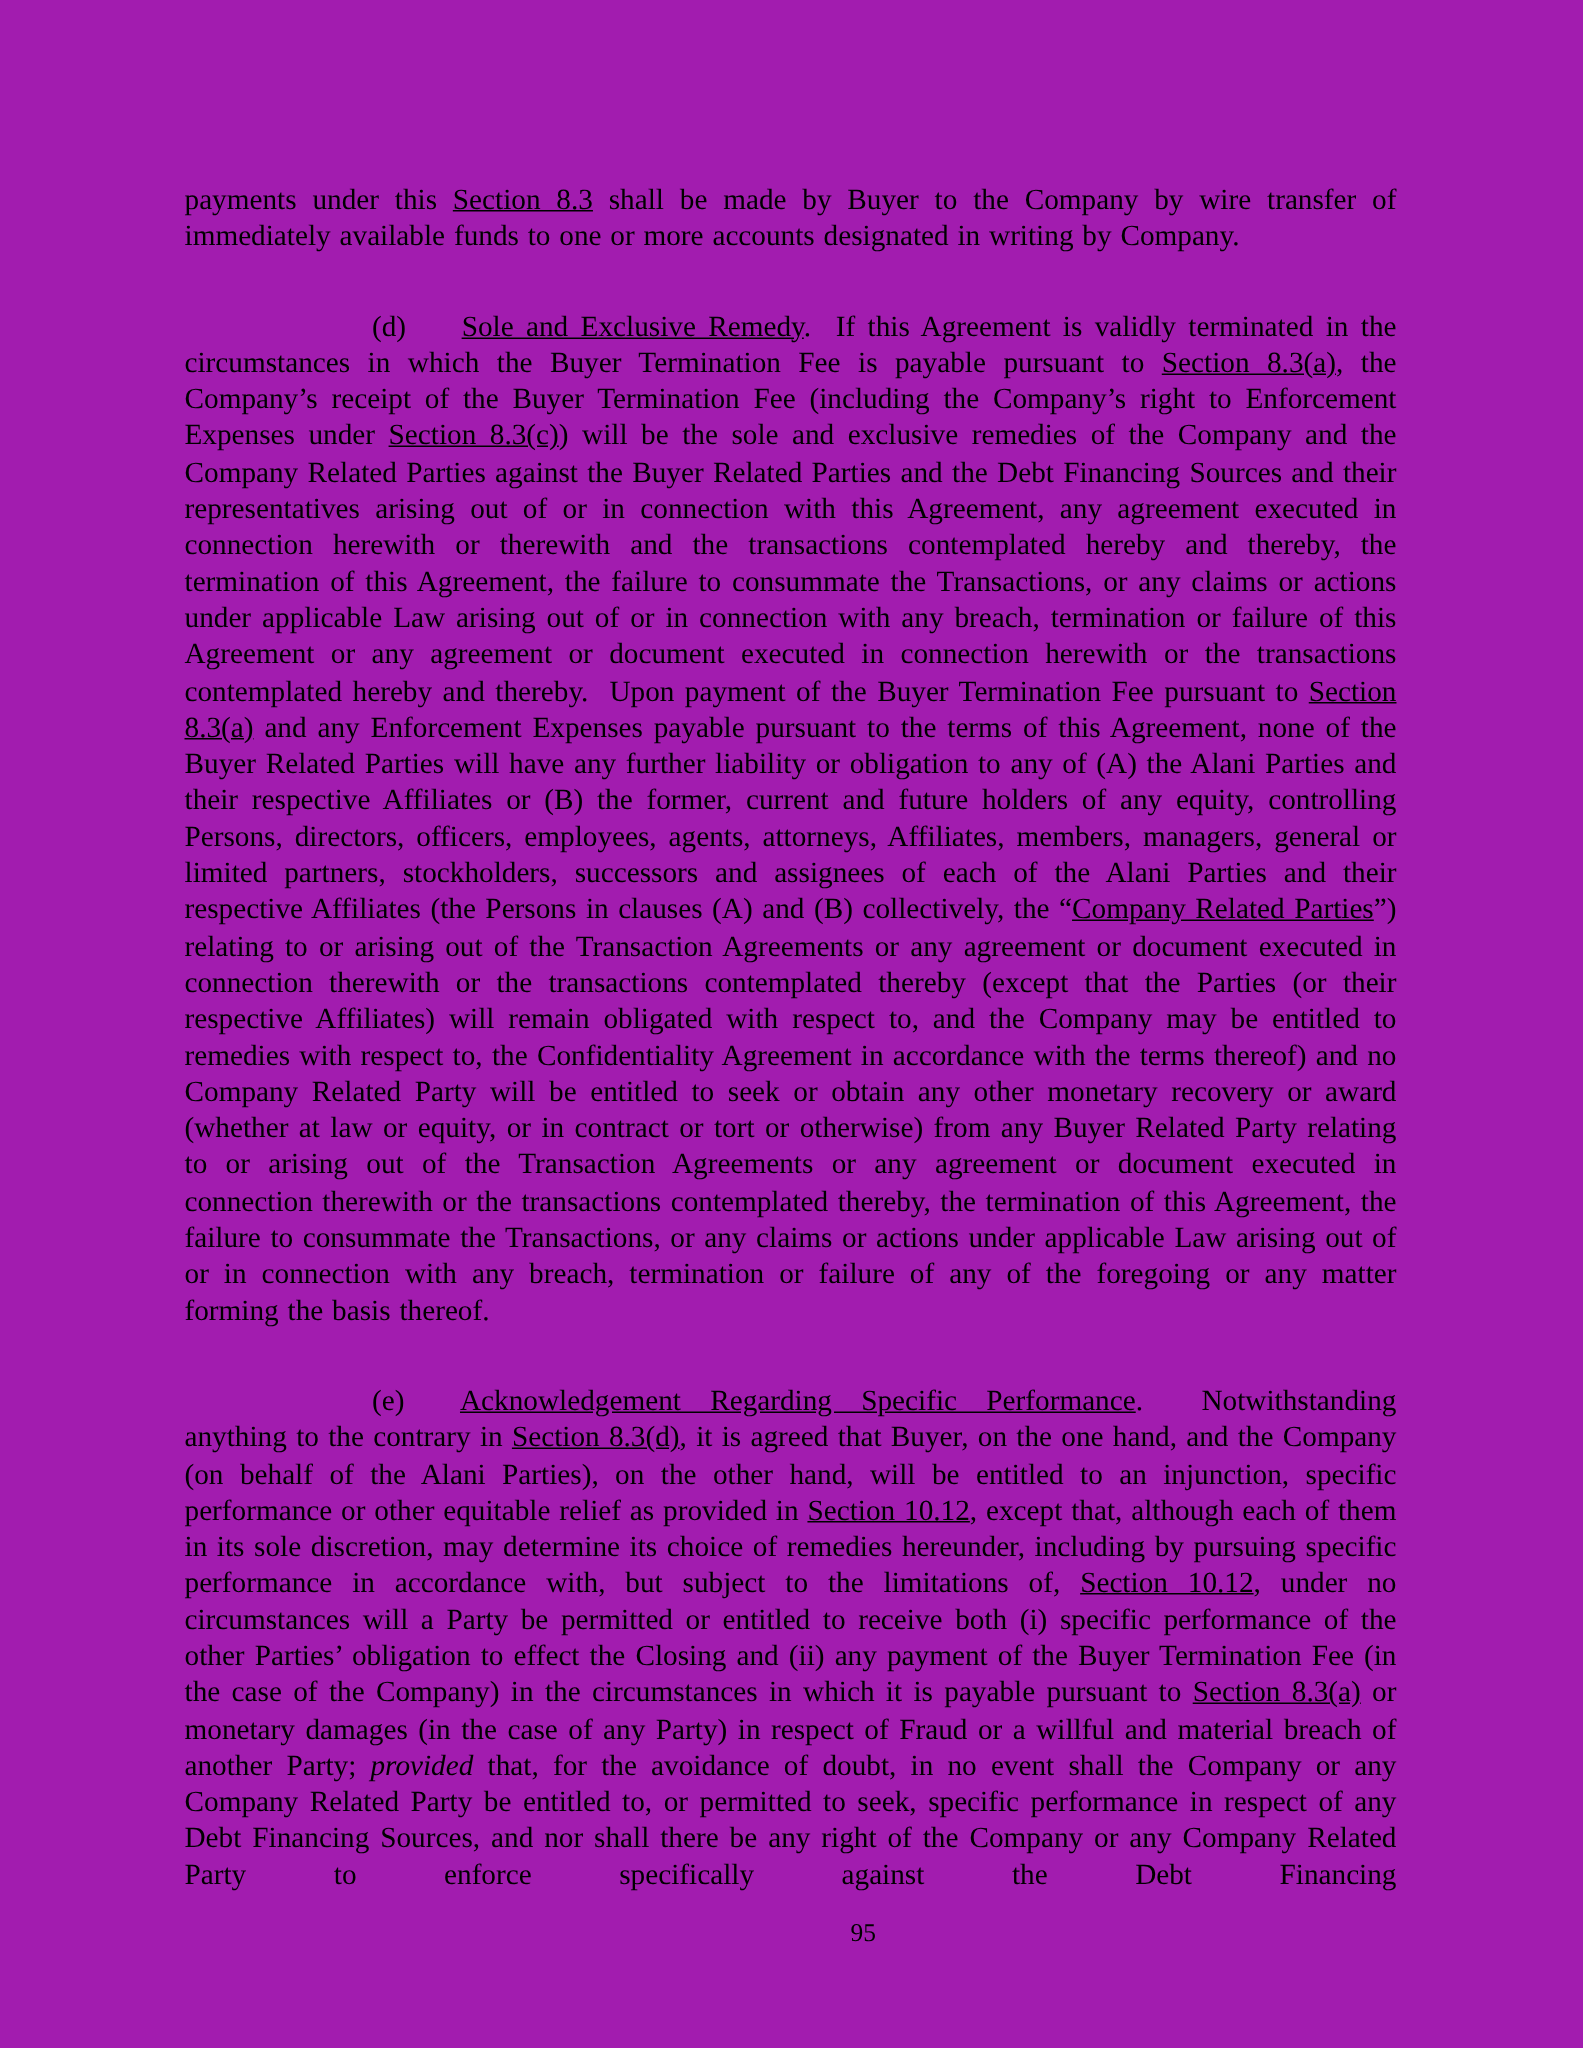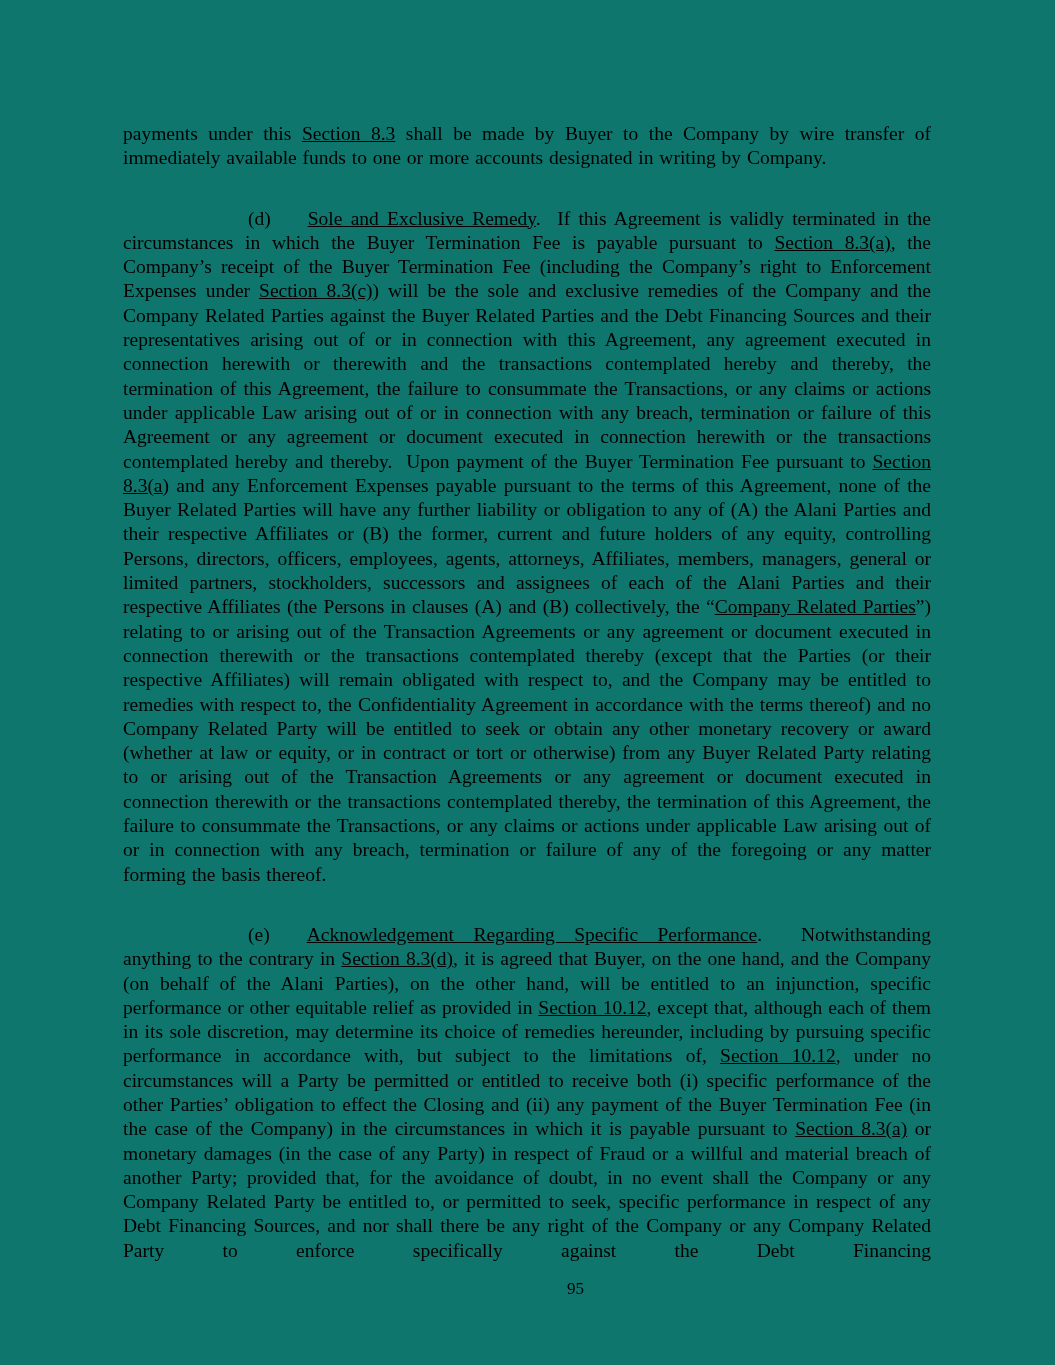--- a/index.html
+++ b/index.html
@@ -15,21 +15,21 @@
     font-family: "Liberation Serif", serif;
     color: #000000;
   }
   .page {
     position: absolute;
     left: 0; top: 0;
     width: 1055px;
     height: 1365px;
     box-sizing: border-box;
     padding: 122px 124px 0 123px;
-    background: #0f766e;
+    background: #a21caf;
   }
   .para {
     margin: 0;
     font-size: 19.5px;
     line-height: 24.3px;
     text-align: justify;
     word-spacing: 1px;
   }
   .para + .para {
     margin-top: 19px;
@@ -39,21 +39,21 @@
     margin-top: 36px;
   }
   .para.justify-last {
     text-align-last: justify;
   }
   .tab {
     display: inline-block;
     width: 37px;
   }
   .u { text-decoration: underline; }
-  .i { }
+  .i { font-style: italic; }
   .page-number {
     position: absolute;
     left: 12px;
     top: 1277px;
     width: 1055px;
     text-align: center;
     font-size: 17px;
     line-height: 24.3px;
     margin-left: 36px;
   }

